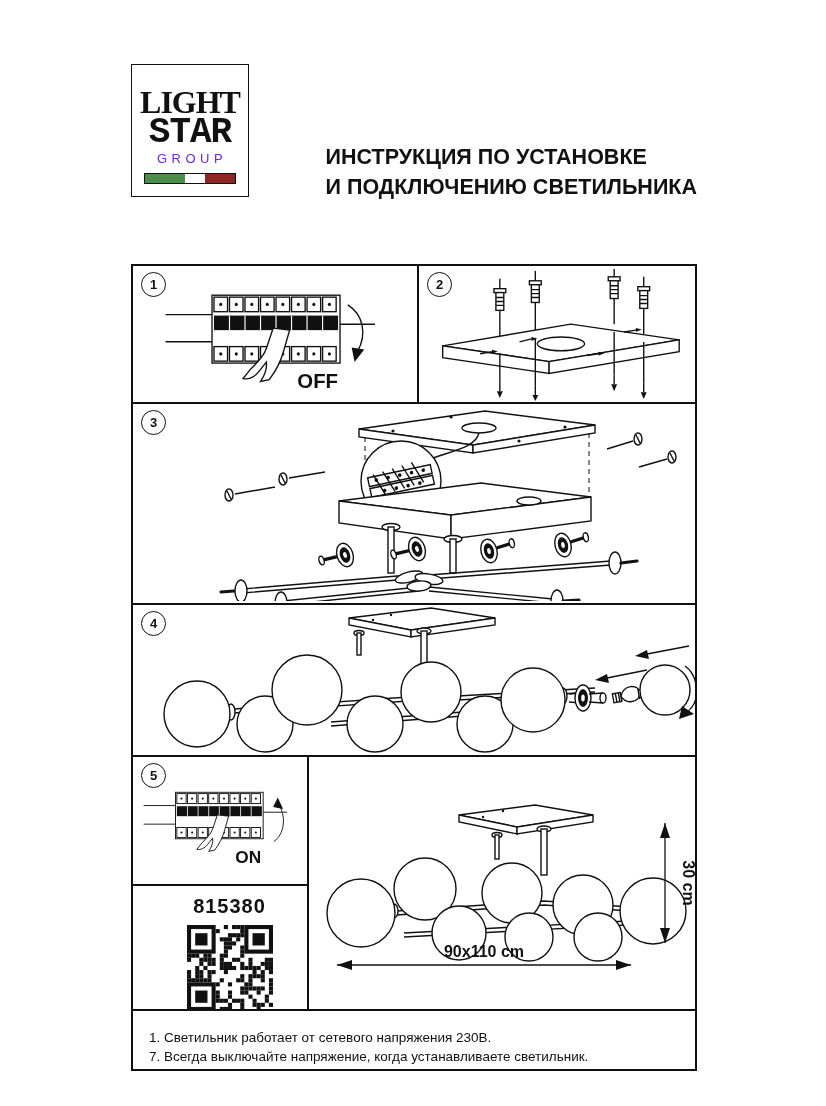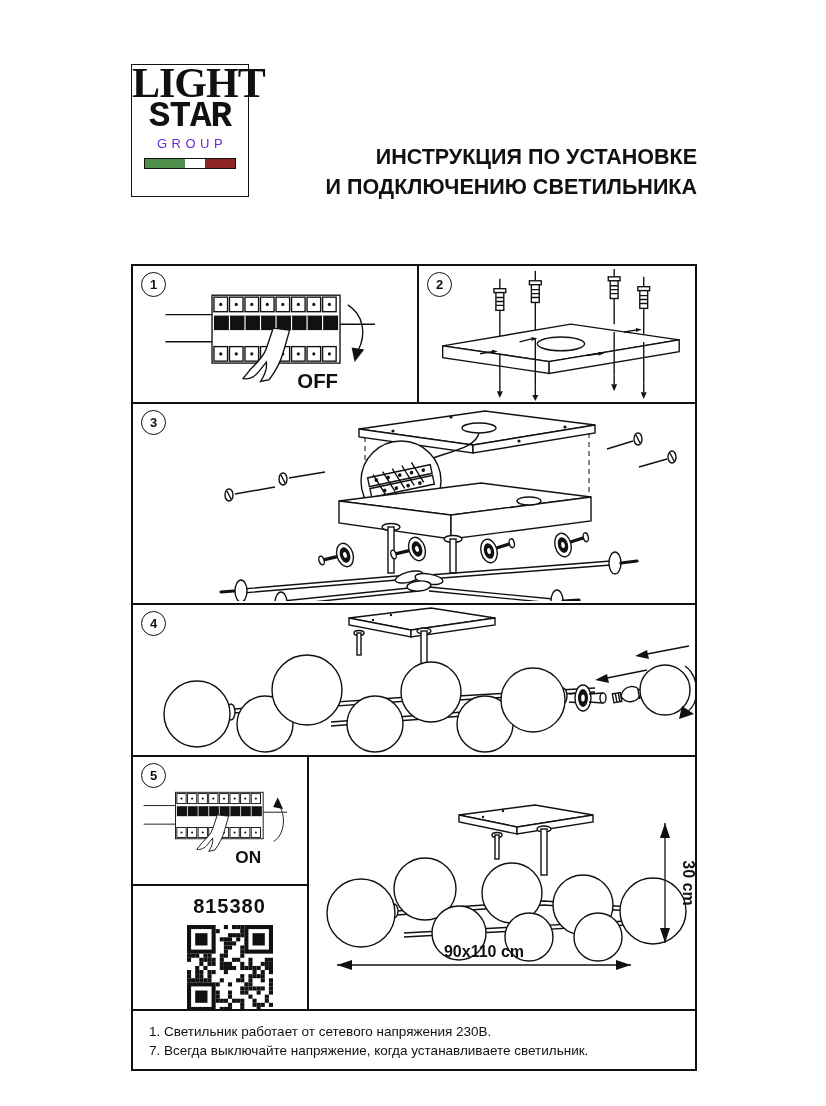--- a/index.html
+++ b/index.html
@@ -2,29 +2,29 @@
 <html><head>
 <meta charset="utf-8">
 <style>
   html,body{margin:0;padding:0;background:#fff;}
   .page{position:relative;width:826px;height:1106px;background:#ffffff;
         font-family:"Liberation Sans",sans-serif;color:#111;overflow:hidden;}
 
   
   .logo{position:absolute;left:131px;top:64px;width:118px;height:133px;
         border:1.5px solid #111;text-align:center;box-sizing:border-box;}
-  .logo-light{font-family:"Liberation Serif",serif;font-weight:bold;font-size:42px;
-        line-height:0.86;letter-spacing:-1px;}
+  .logo-light{font-family:"Liberation Serif",serif;font-weight:bold;font-size:32px;
+        line-height:0.86;letter-spacing:-1px;margin-top:24px;}
   .logo-star{font-family:Liberation Mono, monospace;font-weight:bold;font-size:36px;
         line-height:0.88;letter-spacing:-1px;}
   .logo-group{font-size:13px;letter-spacing:4.5px;margin-top:3px;margin-left:4px;color:#6d28d9;}
   .flag{display:block;margin:7px auto 0;border:1px solid #111;}
   .hdr1{position:absolute;top:60px;right:129px;text-align:right;font-weight:bold;
         font-size:20px;line-height:28px;}
-  .hdr2{position:absolute;top:142px;right:129px;text-align:right;font-weight:bold;
+  .hdr2{position:absolute;top:142px;right:129px;font-weight:bold;
         font-size:21.5px;line-height:30px;}
 
   
   .panel{position:absolute;border:2px solid #111;background:#fff;box-sizing:border-box;}
   .p1{left:131px;top:264px;width:288px;height:140px;}
   .p2{left:417px;top:264px;width:280px;height:140px;}
   .p3{left:131px;top:402px;width:566px;height:203px;}
   .p4{left:131px;top:603px;width:566px;height:154px;}
   .p5{left:131px;top:755px;width:178px;height:131px;}
   .pqr{left:131px;top:884px;width:197px;height:127px;}
@@ -42,21 +42,21 @@
   .fb{fill:#111;stroke:none;}
   .dash{stroke:#111;fill:none;stroke-width:1;stroke-dasharray:5 4;}
   .thick{stroke:#111;stroke-width:3.2;fill:none;stroke-linecap:round;}
   .dim{stroke:#111;stroke-width:1.3;fill:none;}
   .dimtxt{font-weight:bold;font-size:16px;}
   .swtxt{font-weight:bold;}
 
   .qrwrap{display:flex;flex-direction:column;align-items:center;padding-top:9px;gap:7px;}
   .qr-article{font-size:20px;font-weight:bold;letter-spacing:1px;}
 
-  .pnotes{padding:11px 0 0 16px;font-size:13.5px;line-height:19px;}
+  .pnotes{padding:17px 0 0 16px;font-size:13.5px;line-height:19px;}
   .pnotes p{margin:0;}
 </style>
 </head>
 <body>
 
 <div class="page">
 
   <div class="logo">
     <div class="logo-light">LIGHT</div>
     <div class="logo-star">STAR</div>

